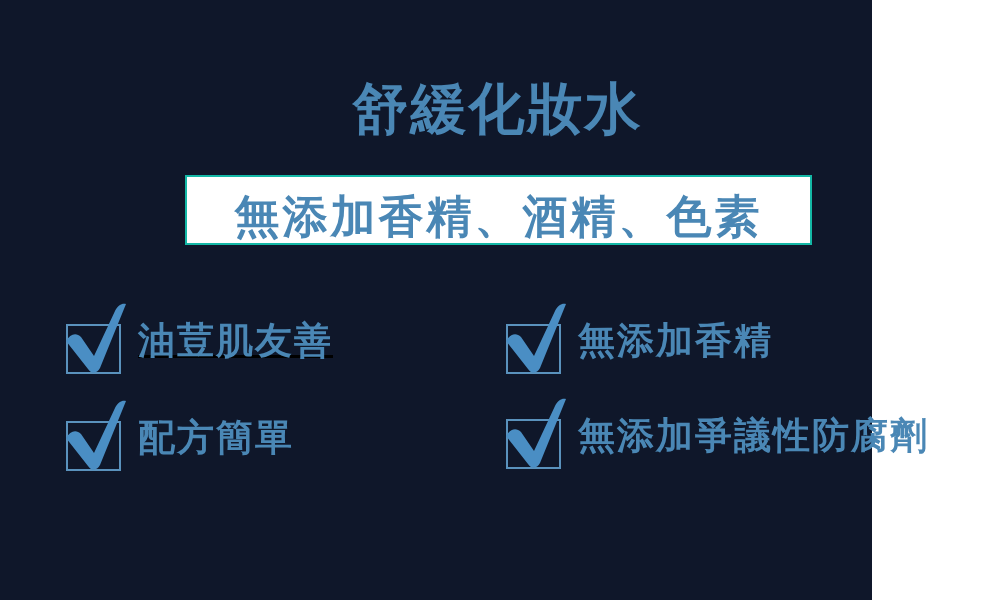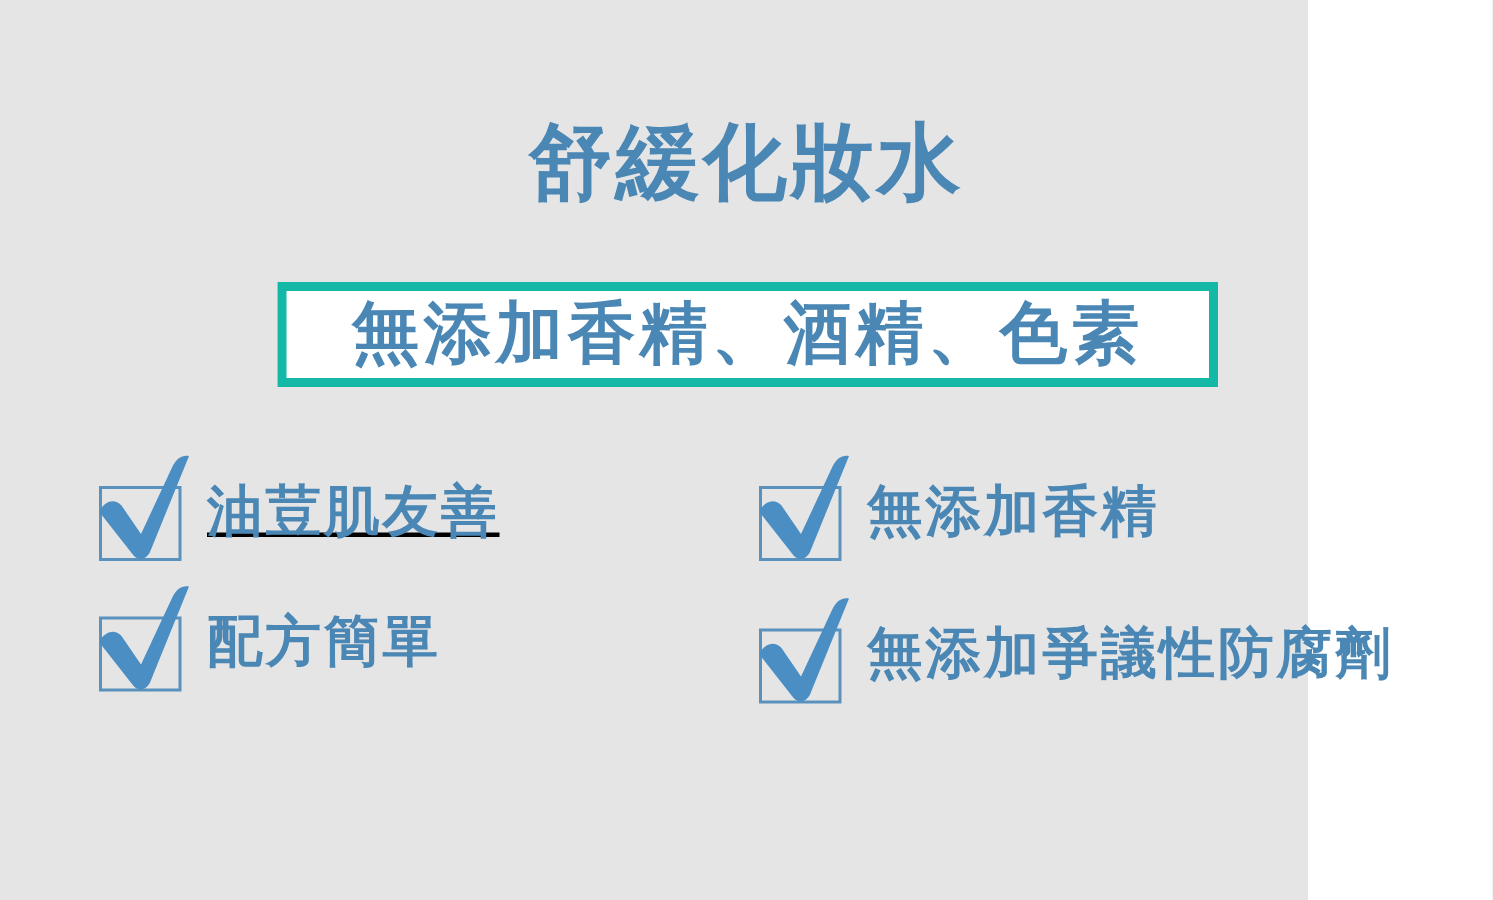--- a/index.html
+++ b/index.html
@@ -11,21 +11,21 @@
     height: 600px;
     background: #ffffff;
     font-family: "DejaVu Serif", "Liberation Serif", serif;
     overflow: hidden;
   }
 
   #poster {
     position: relative;
     width: 872px;
     height: 600px;
-    background: #e5e5e5;
+    background: #0f172a;
   }
 
   
   .title {
     position: absolute;
     left: 0;
     top: 76px;
     width: 995px;
     text-align: center;
     color: #4a87b5;
@@ -34,28 +34,28 @@
     font-size: 56px;
     line-height: 64px;
     letter-spacing: 2px;
     white-space: nowrap;
   }
 
   
   .subtitle-box {
     position: absolute;
     left: 185px;
-    top: 188px;
+    top: 175px;
     width: 627px;
     height: 70px;
     box-sizing: border-box;
-    border: 6px solid #14b8a6;
+    border: 2px solid #14b8a6;
     background: #ffffff;
     display: flex;
-    align-items: center;
+    align-items: flex-end;
     justify-content: center;
   }
   .subtitle-text {
     color: #4a87b5;
     font-family: "DejaVu Serif", "Liberation Serif", serif;
     font-weight: 700;
     font-size: 45px;
     line-height: 50px;
     letter-spacing: 3px;
     white-space: nowrap;
@@ -71,21 +71,21 @@
     height: 180px;
   }
   .feature-item {
     position: absolute;
     display: flex;
     align-items: center;
     height: 80px;
   }
   .feature-item.pos-r0c0 { left: 0px;   top: 0px; text-decoration: underline; }
   .feature-item.pos-r0c1 { left: 440px; top: 0px; }
-  .feature-item.pos-r1c0 { left: 0px;   top: 87px; }
+  .feature-item.pos-r1c0 { left: 0px;   top: 97px; }
   .feature-item.pos-r1c1 { left: 440px; top: 95px; }
 
   .check-wrap {
     position: relative;
     width: 72px;
     height: 80px;
     flex: 0 0 auto;
   }
   .check-box {
     position: absolute;

